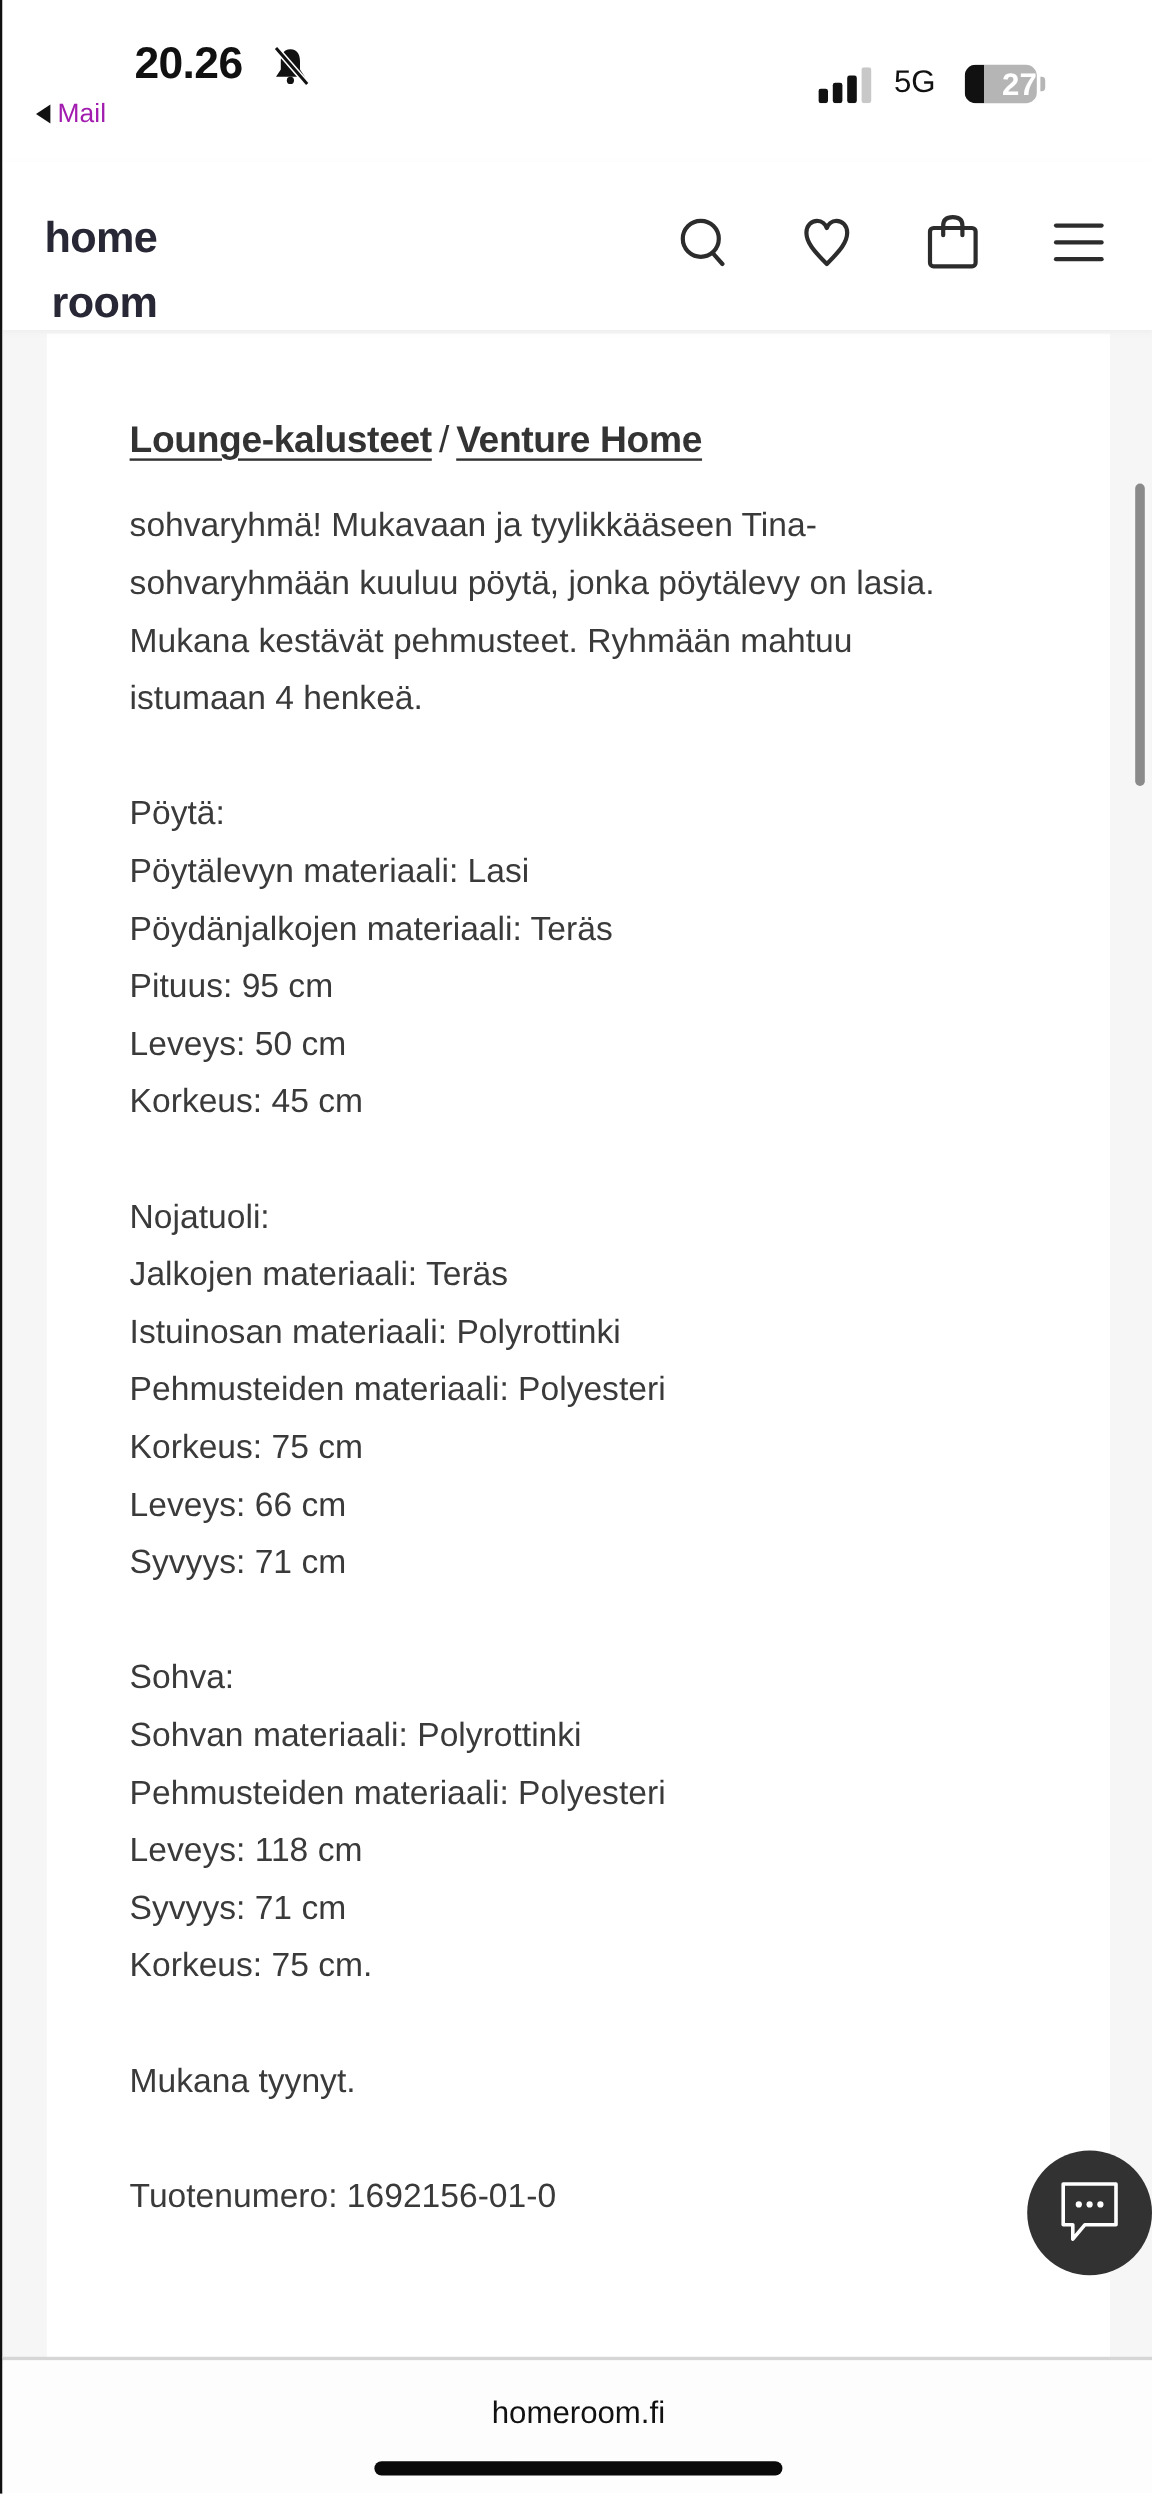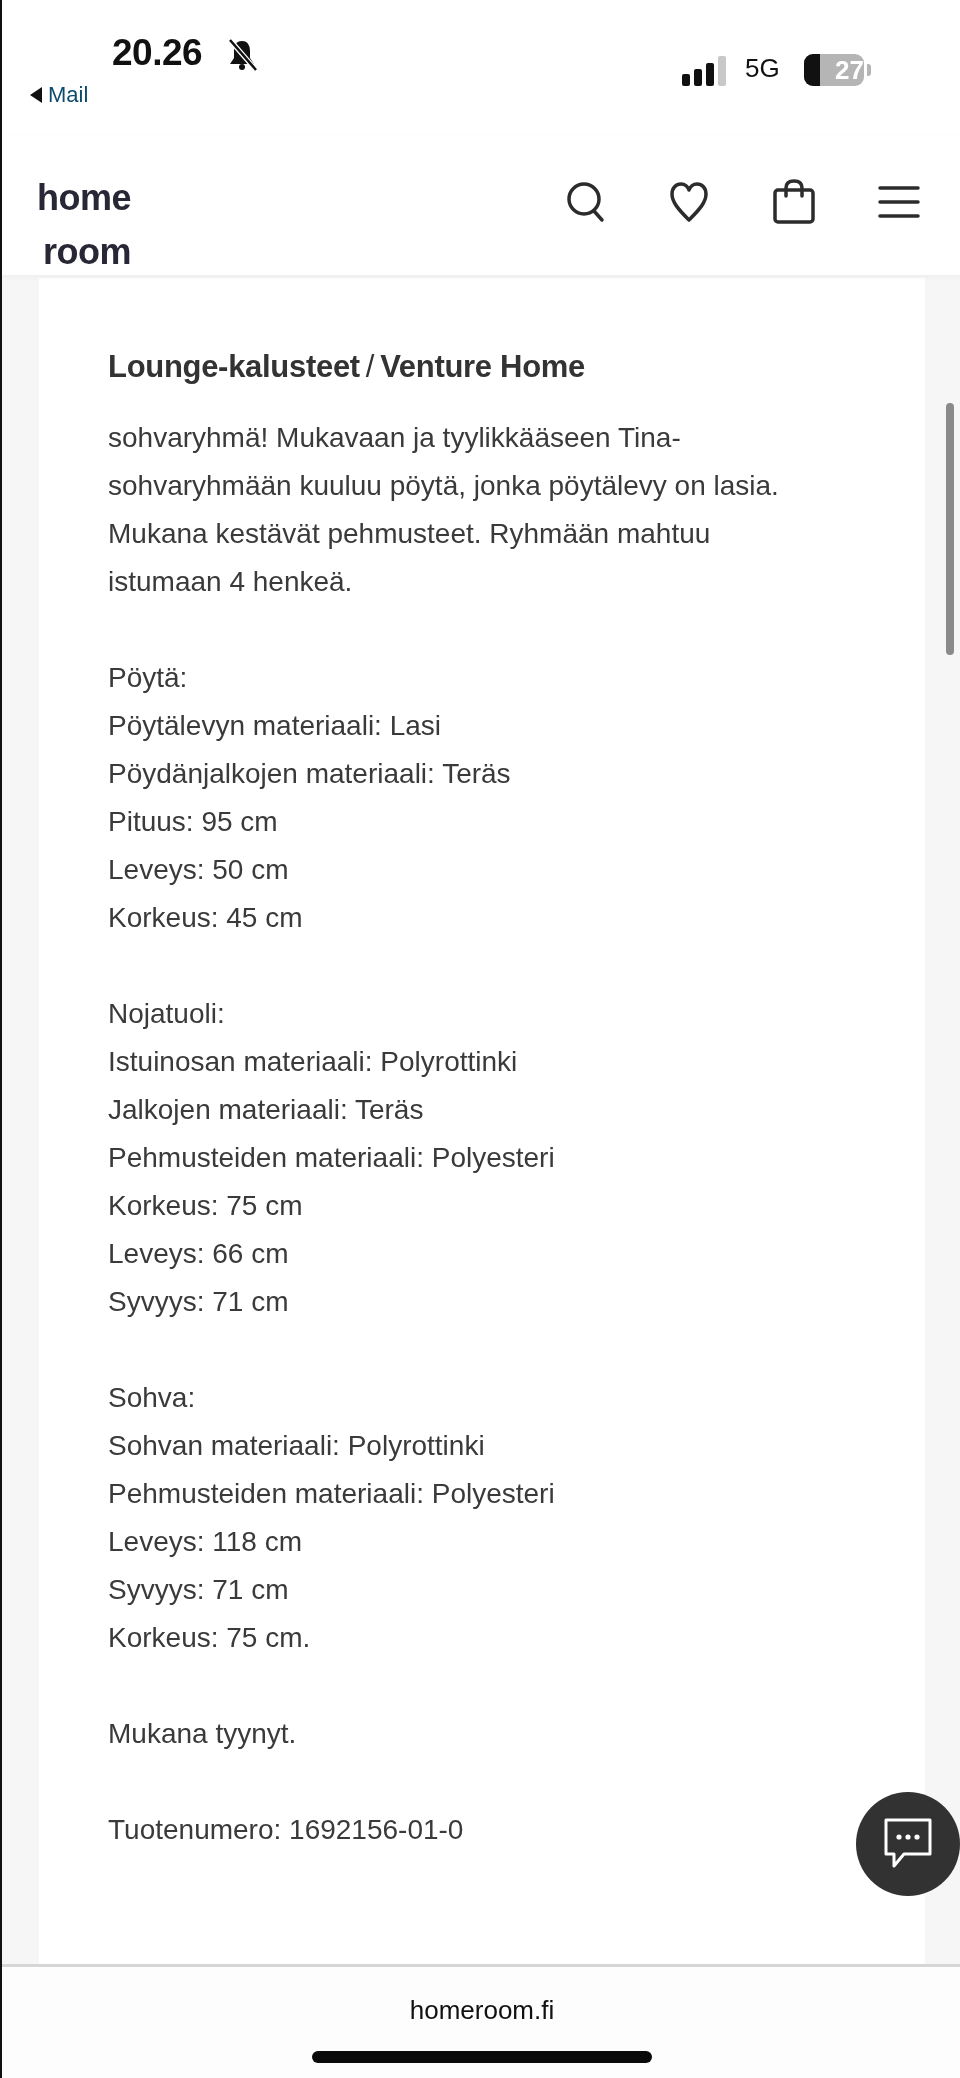--- a/index.html
+++ b/index.html
@@ -3,21 +3,21 @@
 <meta charset="utf-8">
 <style>
   * { box-sizing: border-box; margin: 0; padding: 0; }
   html, body { width: 960px; height: 2078px; overflow: hidden; background: #ffffff; }
   body { font-family: "Liberation Sans", sans-serif; color: #333; position: relative; border-left: 2px solid #111; }
 
   
   .status-bar { position: absolute; left: 0; top: 0; width: 960px; height: 135px; background: #fff; }
   .status-time { position: absolute; left: 110px; top: 32px; font-size: 37px; font-weight: bold; color: #111; letter-spacing: -0.5px; }
   .bell-icon { position: absolute; left: 224px; top: 38px; width: 32px; height: 34px; }
-  .back-app { position: absolute; left: 28px; top: 82px; font-size: 22px; color: #0c4a6e; display: flex; align-items: center; gap: 6px; }
+  .back-app { position: absolute; left: 28px; top: 82px; font-size: 22px; color: #a21caf; display: flex; align-items: center; gap: 6px; }
   .back-tri { width: 0; height: 0; border-top: 8px solid transparent; border-bottom: 8px solid transparent; border-right: 12px solid #111; }
   .signal-icon { position: absolute; left: 680px; top: 56px; width: 48px; height: 30px; }
   .network-label { position: absolute; left: 743px; top: 53px; font-size: 26px; color: #111; }
   .battery { position: absolute; left: 802px; top: 54px; width: 60px; height: 32px; border-radius: 9px; background: #b5b5b5; overflow: hidden; }
   .battery-fill { position: absolute; left: 0; top: 0; width: 16px; height: 100%; background: #111; }
   .battery-text { position: absolute; left: 0; right: 0; top: 0; text-align: center; font-size: 26px; font-weight: bold; color: #fff; line-height: 32px; padding-left: 8px; margin-left: 23px; }
   .battery-nub { position: absolute; left: 865px; top: 64px; width: 4px; height: 12px; border-radius: 0 3px 3px 0; background: #b5b5b5; }
 
   
   .site-header { position: absolute; left: 0; top: 135px; width: 960px; height: 140px; background: #fff; box-shadow: 0 2px 6px rgba(0,0,0,0.04); z-index: 2; }
@@ -25,21 +25,21 @@
   .logo-word { font-size: 36px; font-weight: bold; letter-spacing: -0.5px; color: #272736; }
   .logo-house { width: 44px; height: 54px; }
   .header-icon { position: absolute; top: 42px; width: 50px; height: 50px; }
   .header-icon svg { width: 100%; height: 100%; }
 
   
   .page-bg { position: absolute; left: 0; top: 275px; width: 960px; height: 1690px; background: #f6f6f6; }
   .card { position: absolute; left: 37px; top: 3px; width: 886px; height: 1690px; background: #fff; }
   .content { position: absolute; left: 69px; top: 65px; width: 780px; font-size: 28px; line-height: 48px; color: #3a3a3a; }
   .breadcrumb { font-size: 31px; font-weight: bold; color: #333; margin-bottom: 23px; letter-spacing: -0.3px; }
-  .breadcrumb a { color: #333; text-underline-offset: 5px; text-decoration-thickness: 2px; }
+  .breadcrumb a { color: #333; text-decoration: underline; text-underline-offset: 5px; text-decoration-thickness: 2px; }
   .breadcrumb .sep { font-weight: normal; margin: 0 6px; }
   .para { margin-bottom: 48px; }
   .para p { margin: 0; }
 
   .scrollbar { position: absolute; left: 944px; top: 403px; width: 8px; height: 252px; border-radius: 4px; background: #8a8a8a; z-index: 3; }
 
   .chat-button { position: absolute; left: 854px; top: 1792px; width: 104px; height: 104px; border-radius: 52px; background: #323232; z-index: 4; display: flex; align-items: center; justify-content: center; }
   .chat-button svg { width: 52px; height: 56px; }
 
   
@@ -133,22 +133,22 @@
         <p>Pöytä:</p>
         <p>Pöytälevyn materiaali: Lasi</p>
         <p>Pöydänjalkojen materiaali: Teräs</p>
         <p>Pituus: 95 cm</p>
         <p>Leveys: 50 cm</p>
         <p>Korkeus: 45 cm</p>
       </div>
 
       <div class="para">
         <p>Nojatuoli:</p>
+        <p>Jalkojen materiaali: Teräs</p>
         <p>Istuinosan materiaali: Polyrottinki</p>
-        <p>Jalkojen materiaali: Teräs</p>
         <p>Pehmusteiden materiaali: Polyesteri</p>
         <p>Korkeus: 75 cm</p>
         <p>Leveys: 66 cm</p>
         <p>Syvyys: 71 cm</p>
       </div>
 
       <div class="para">
         <p>Sohva:</p>
         <p>Sohvan materiaali: Polyrottinki</p>
         <p>Pehmusteiden materiaali: Polyesteri</p>

